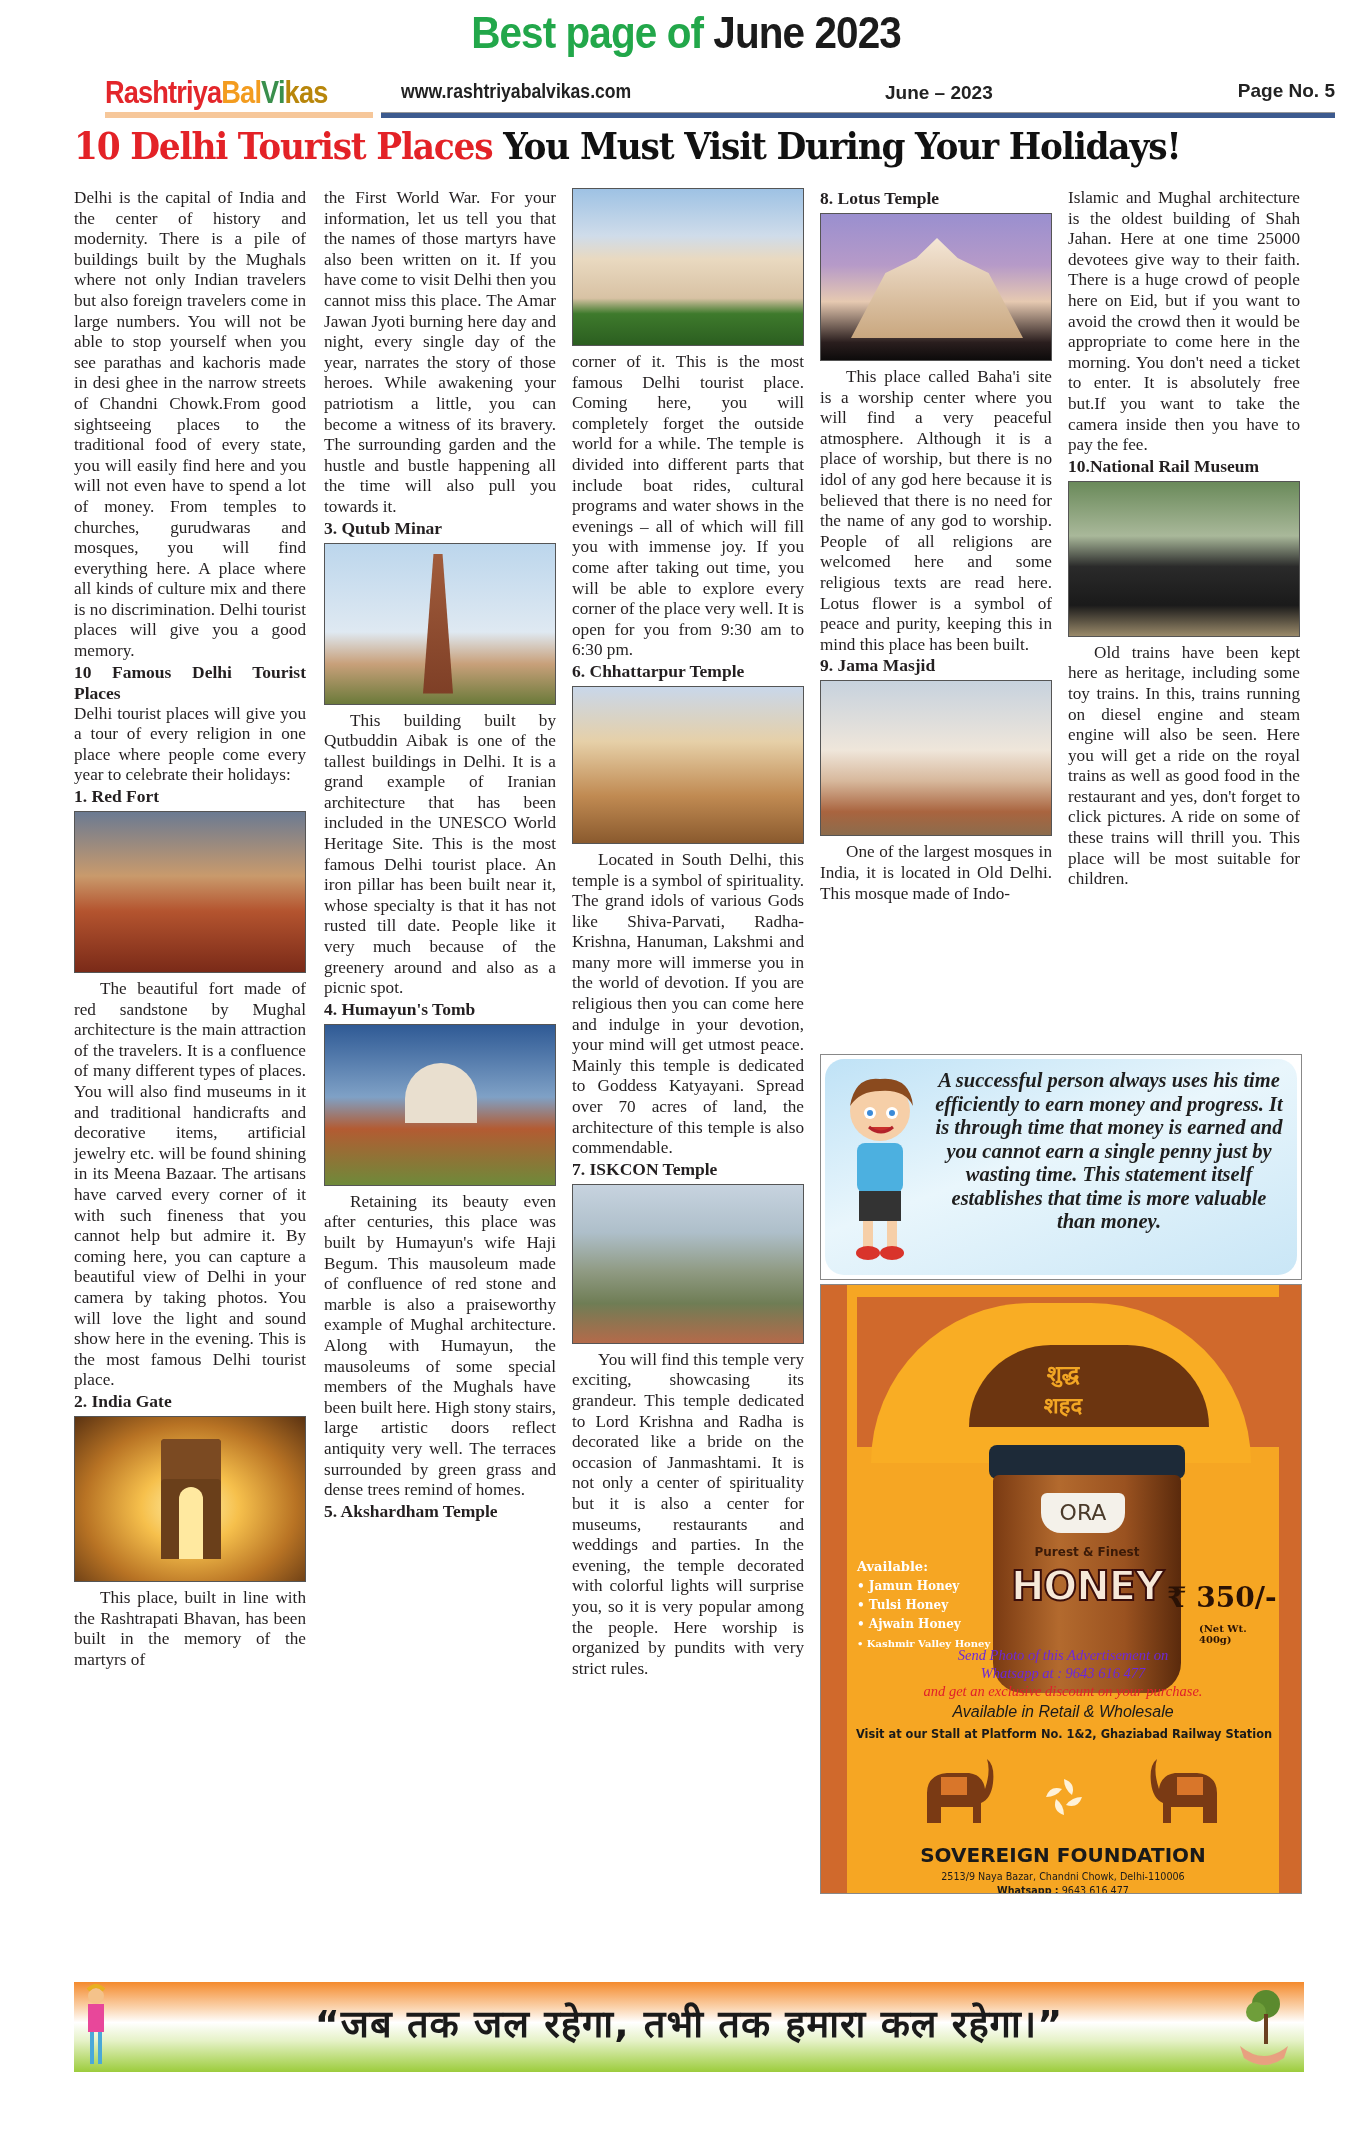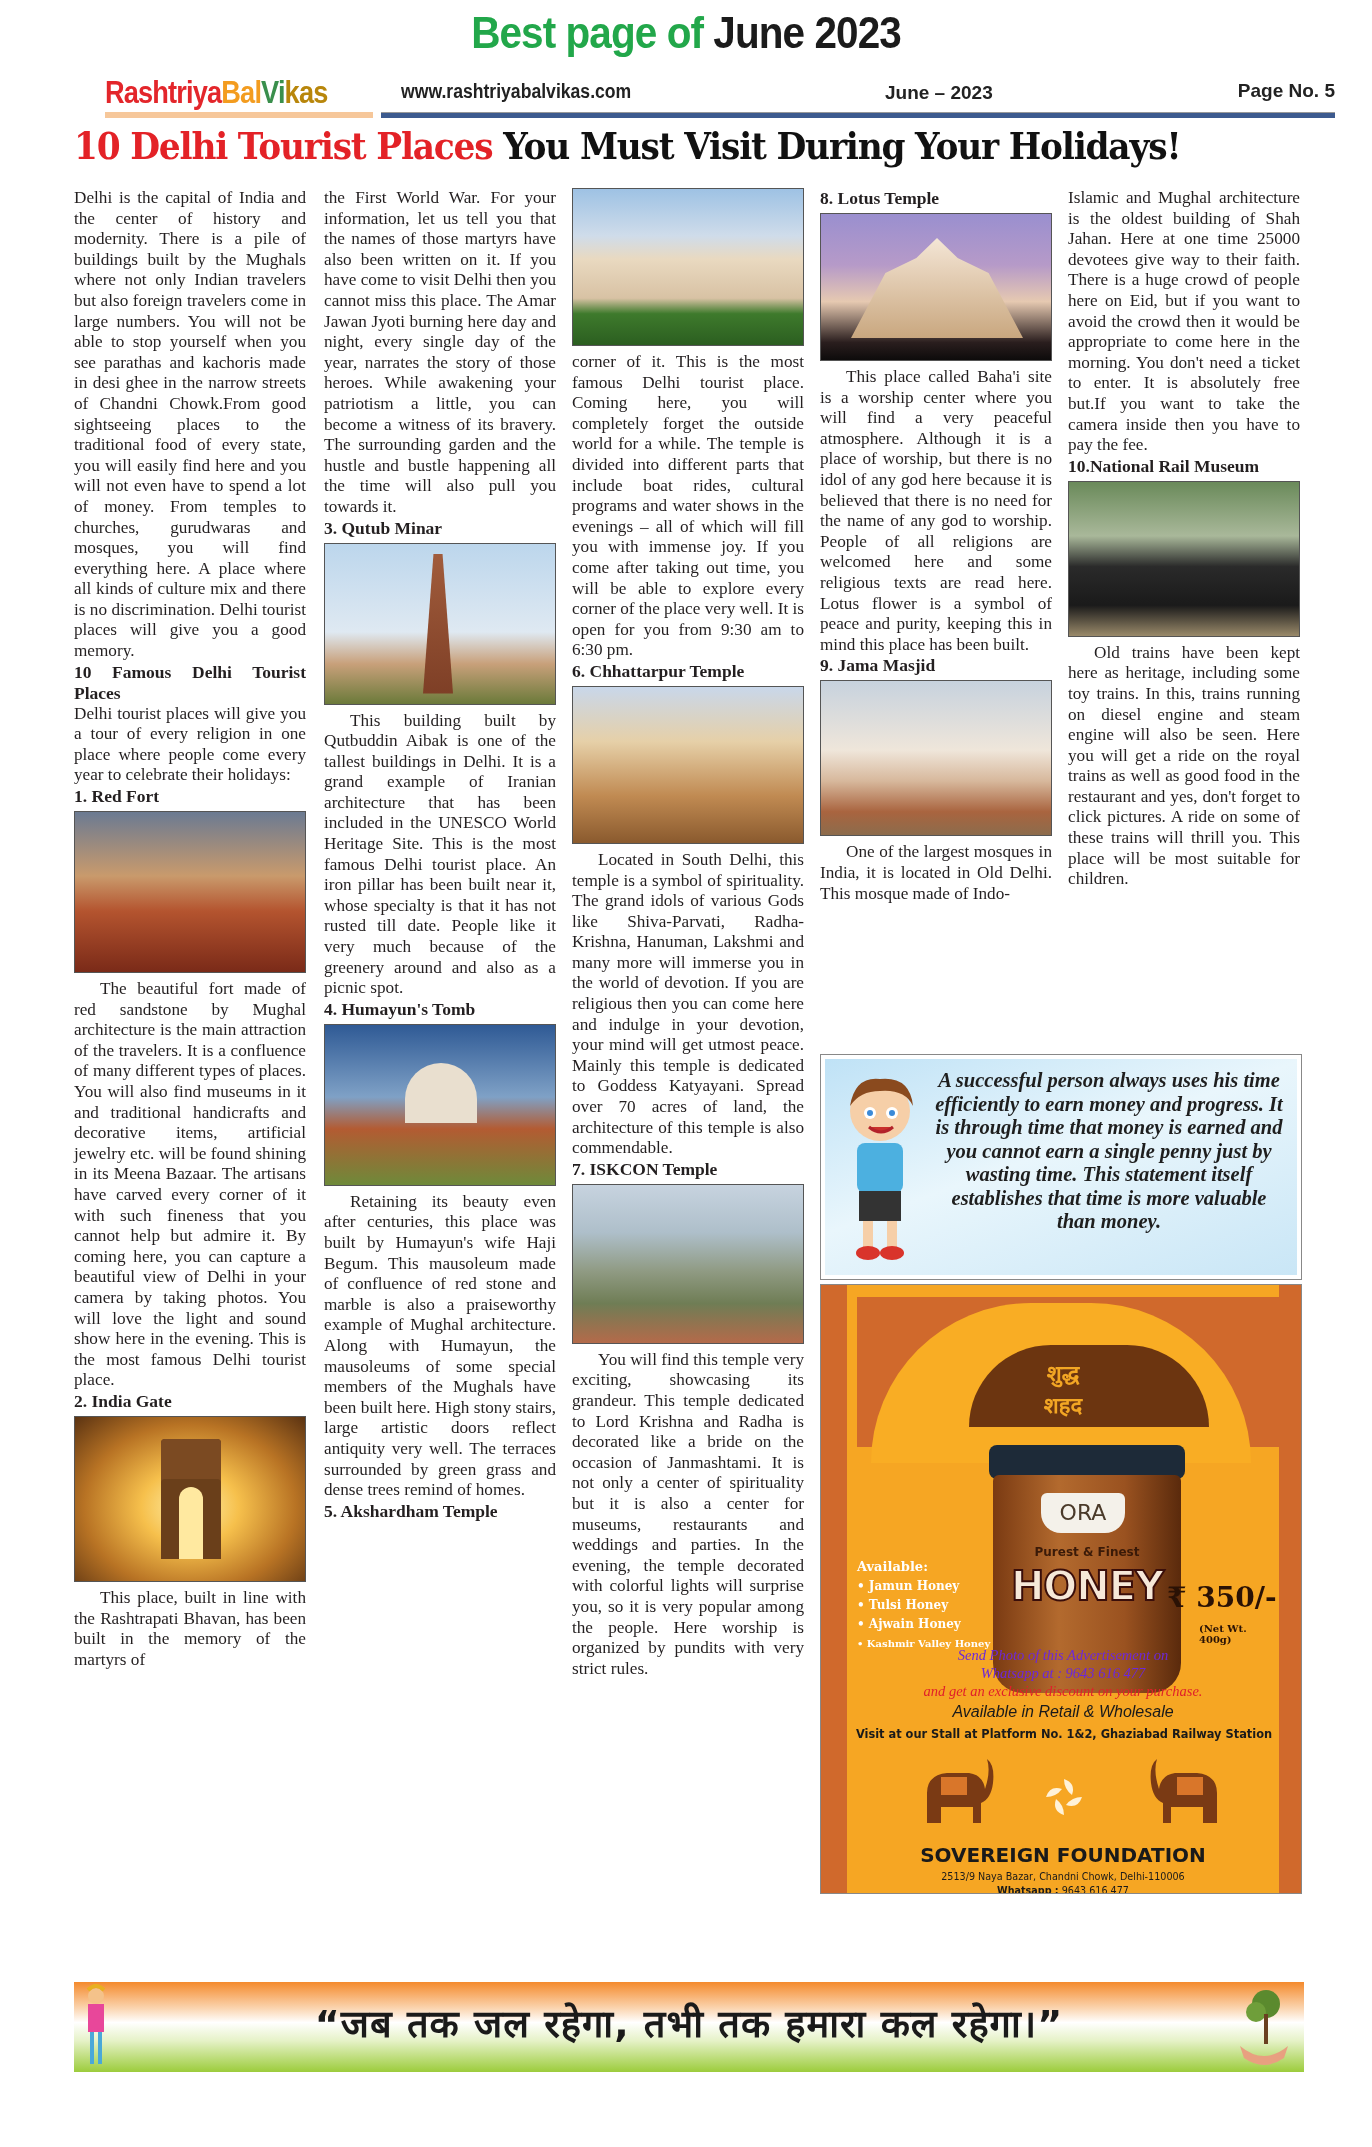--- a/index.html
+++ b/index.html
@@ -48,21 +48,21 @@
   .ph-akshardham { height: 158px; background: linear-gradient(180deg,#9ec2e4 0%,#cfdcea 30%,#e9d9c0 45%,#d8c2a4 70%,#3e7a2c 80%,#2b5e20 100%); }
   .ph-chhattarpur { height: 158px; background: linear-gradient(180deg,#c9d7ea 0%,#e6d0a8 35%,#c08a52 70%,#8a5a2e 100%); }
   .ph-iskcon { height: 160px; background: linear-gradient(180deg,#c7d3df 0%,#aebfca 30%,#8f9a82 55%,#6f7d55 75%,#b46a4a 100%); }
   .ph-lotus { height: 148px; background: linear-gradient(180deg,#9a8fcf 0%,#b69ac8 35%,#e6c9b1 60%,#2a1e1e 88%,#0d0b0b 100%); }
   .ph-lotus::after { content:""; position:absolute; left:30px; top:24px; width:172px; height:100px; background: linear-gradient(180deg,#f4e6d6,#c9a77f); clip-path: polygon(50% 0,62% 20%,80% 35%,100% 100%,0 100%,20% 35%,38% 20%); }
   .ph-jama { height: 156px; background: linear-gradient(180deg,#c7d2de 0%,#efe6da 45%,#d7b89c 65%,#a9643f 85%,#8c6c4c 100%); }
   .ph-rail { height: 156px; background: linear-gradient(180deg,#6a8a5a 0%,#a9b89a 35%,#2a2a2a 55%,#1a1a1a 80%,#9a8a6a 100%); }
 
   
   .quote-box { position: absolute; left: 820px; top: 1054px; width: 482px; height: 226px; border: 1.5px solid #888; background: #fff; }
-  .quote-inner { position: absolute; left: 4px; top: 4px; right: 4px; bottom: 4px; background: linear-gradient(160deg,#bfe2f6 0%,#e9f6fc 45%,#c9e6f6 100%); }
+  .quote-inner { position: absolute; left: 4px; top: 4px; right: 4px; bottom: 4px; background: linear-gradient(160deg,#bfe2f6 0%,#e9f6fc 45%,#c9e6f6 100%); border-radius: 19px; }
   .quote-text { position: absolute; left: 106px; top: 10px; width: 356px; text-align: center; font-family: "Liberation Serif", serif; font-style: italic; font-weight: bold; font-size: 20.5px; line-height: 23.5px; color: #1e1e1e; }
   .boy { position: absolute; left: 10px; top: 12px; width: 90px; height: 200px; }
 
   
   .ad { position: absolute; left: 820px; top: 1284px; width: 482px; height: 610px; border: 1.5px solid #888; background: #d0692c; overflow: hidden; }
   .ad-inner { position: absolute; left: 26px; top: 0; right: 22px; bottom: 0; background: #f6a623; }
   .arch { position: absolute; left: 10px; top: 12px; width: 430px; height: 150px; background: #d0692c; }
   .arch-yellow { position: absolute; left: 24px; top: 18px; width: 380px; height: 160px; background: #f9ad24; border-radius: 190px 190px 0 0; }
   .arch-brown { position: absolute; left: 122px; top: 60px; width: 240px; height: 82px; background: #6c3510; border-radius: 120px 120px 0 0; }
   .hindi-pure { position: absolute; left: 0; width: 100%; text-align: center; font-family: "DejaVu Sans", sans-serif; font-size: 22px; font-weight: bold; color: #f2a624; }

